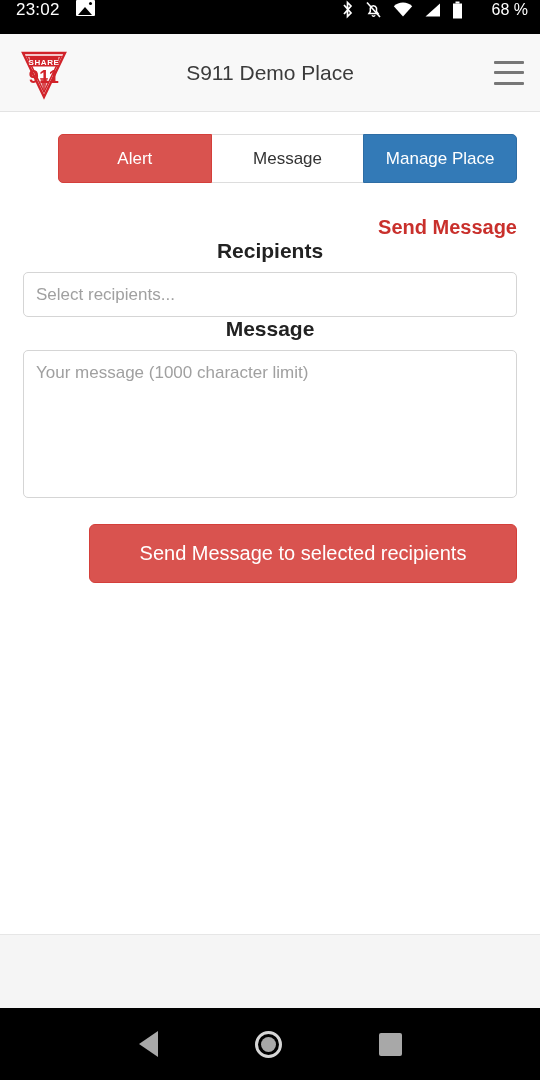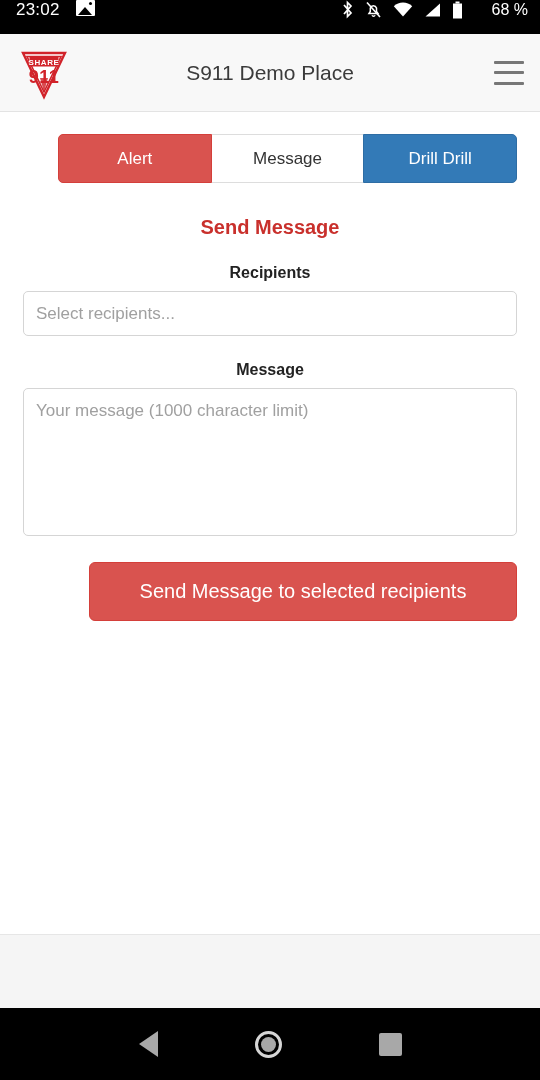--- a/index.html
+++ b/index.html
@@ -161,32 +161,31 @@
     border-right: none;
   }
   .seg-drill {
     background: #337ab7;
     color: #ffffff;
     border-color: #2e6da4;
     border-radius: 0 5px 5px 0;
   }
 
   .form-title {
-    text-align: center;
+    text-align: right;
     color: #c9302c;
     font-size: 20px;
     font-weight: bold;
     margin-top: 33px;
   }
   .field-label {
     text-align: center;
-    font-size: 16px;
+    font-size: 21px;
     font-weight: bold;
     color: #222222;
-    margin-top: 25px;
     margin-bottom: 9px;
   }
   .text-input {
     width: 100%;
     height: 45px;
     border: 1px solid #d5d5d5;
     border-radius: 5px;
     background: #ffffff;
     font-size: 17px;
     color: #555555;
@@ -329,21 +328,21 @@
       <span></span>
       <span></span>
     </div>
   </div>
 
   <div class="content">
 
     <div class="btn-group">
       <div class="seg seg-alert">Alert</div>
       <div class="seg seg-message">Message</div>
-      <div class="seg seg-drill">Drill Drill</div>
+      <div class="seg seg-drill">Manage Place</div>
     </div>
 
     <div class="form-title">Send Message</div>
 
     <div class="field-label">Recipients</div>
     <input class="text-input" type="text" placeholder="Select recipients..." style="">
 
     <div class="field-label">Message</div>
     <textarea class="text-area" placeholder="Your message (1000 character limit)" style=""></textarea>
 

